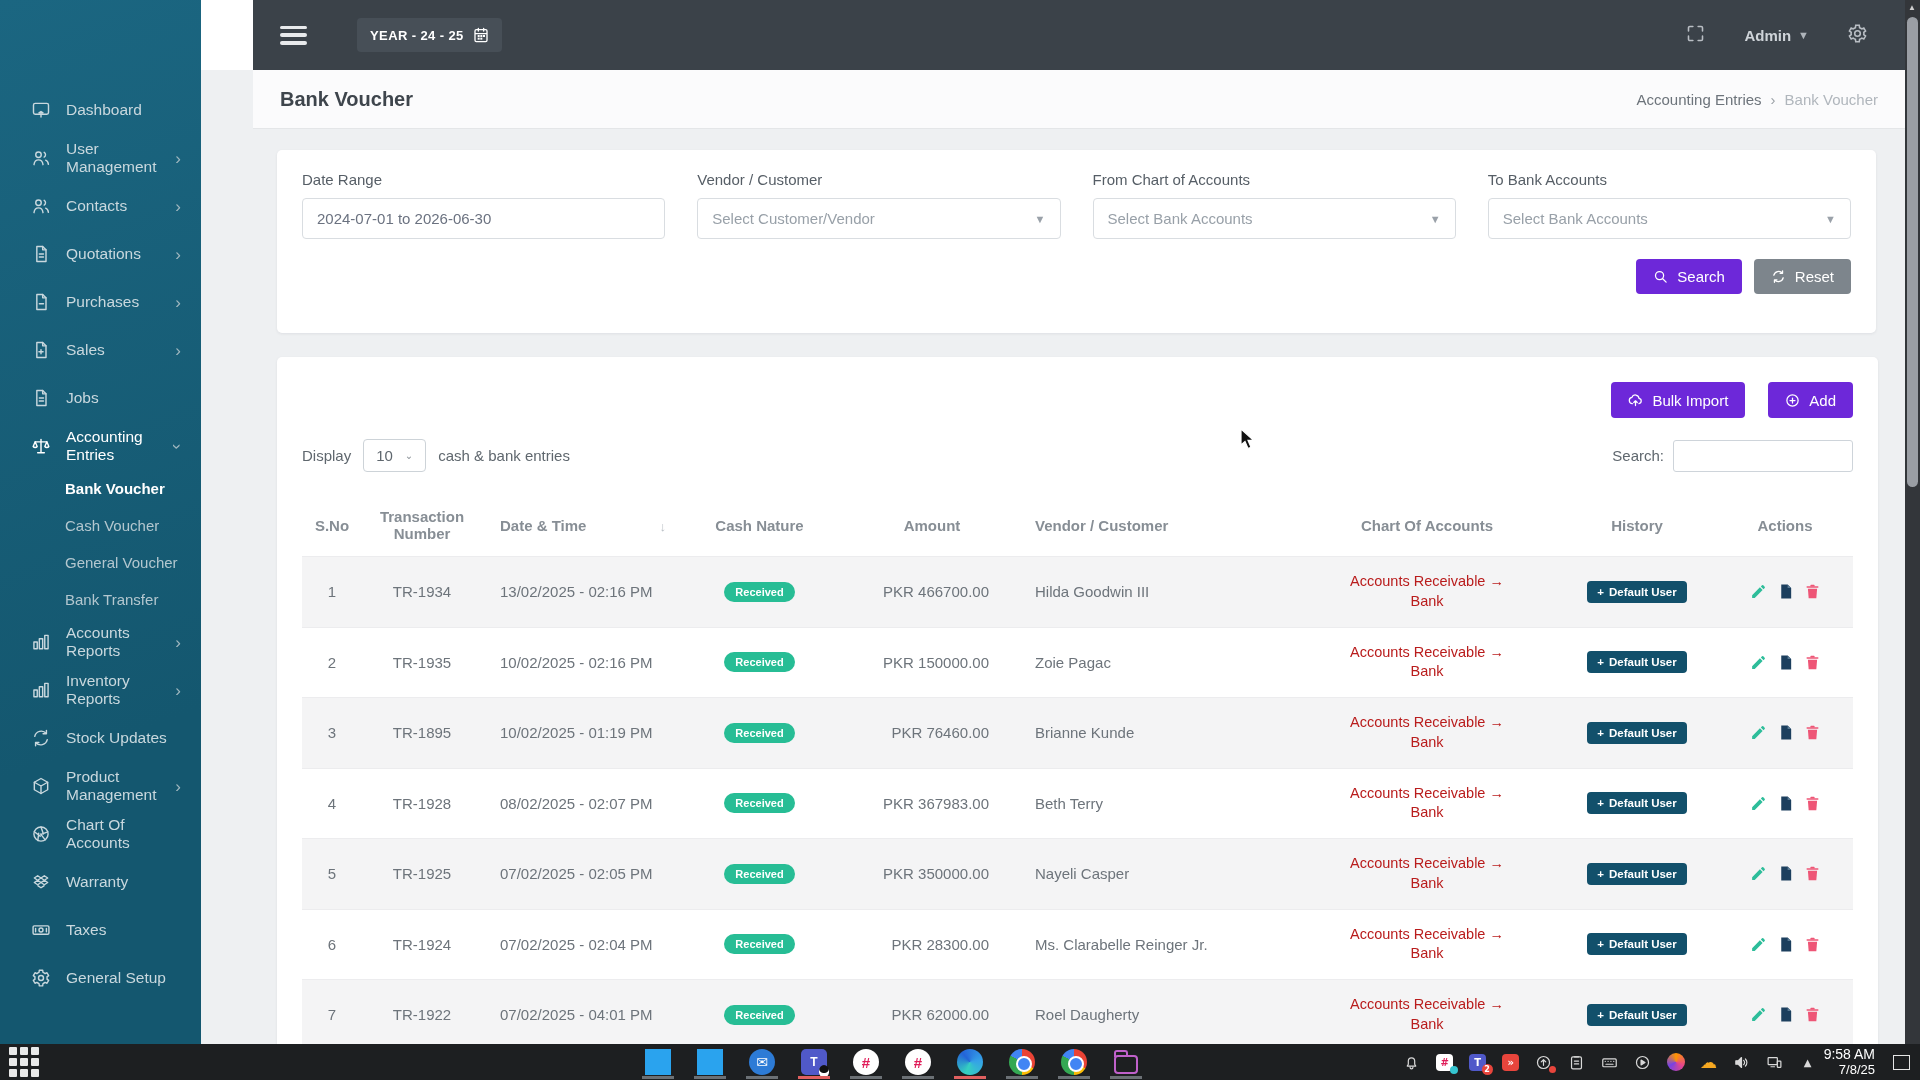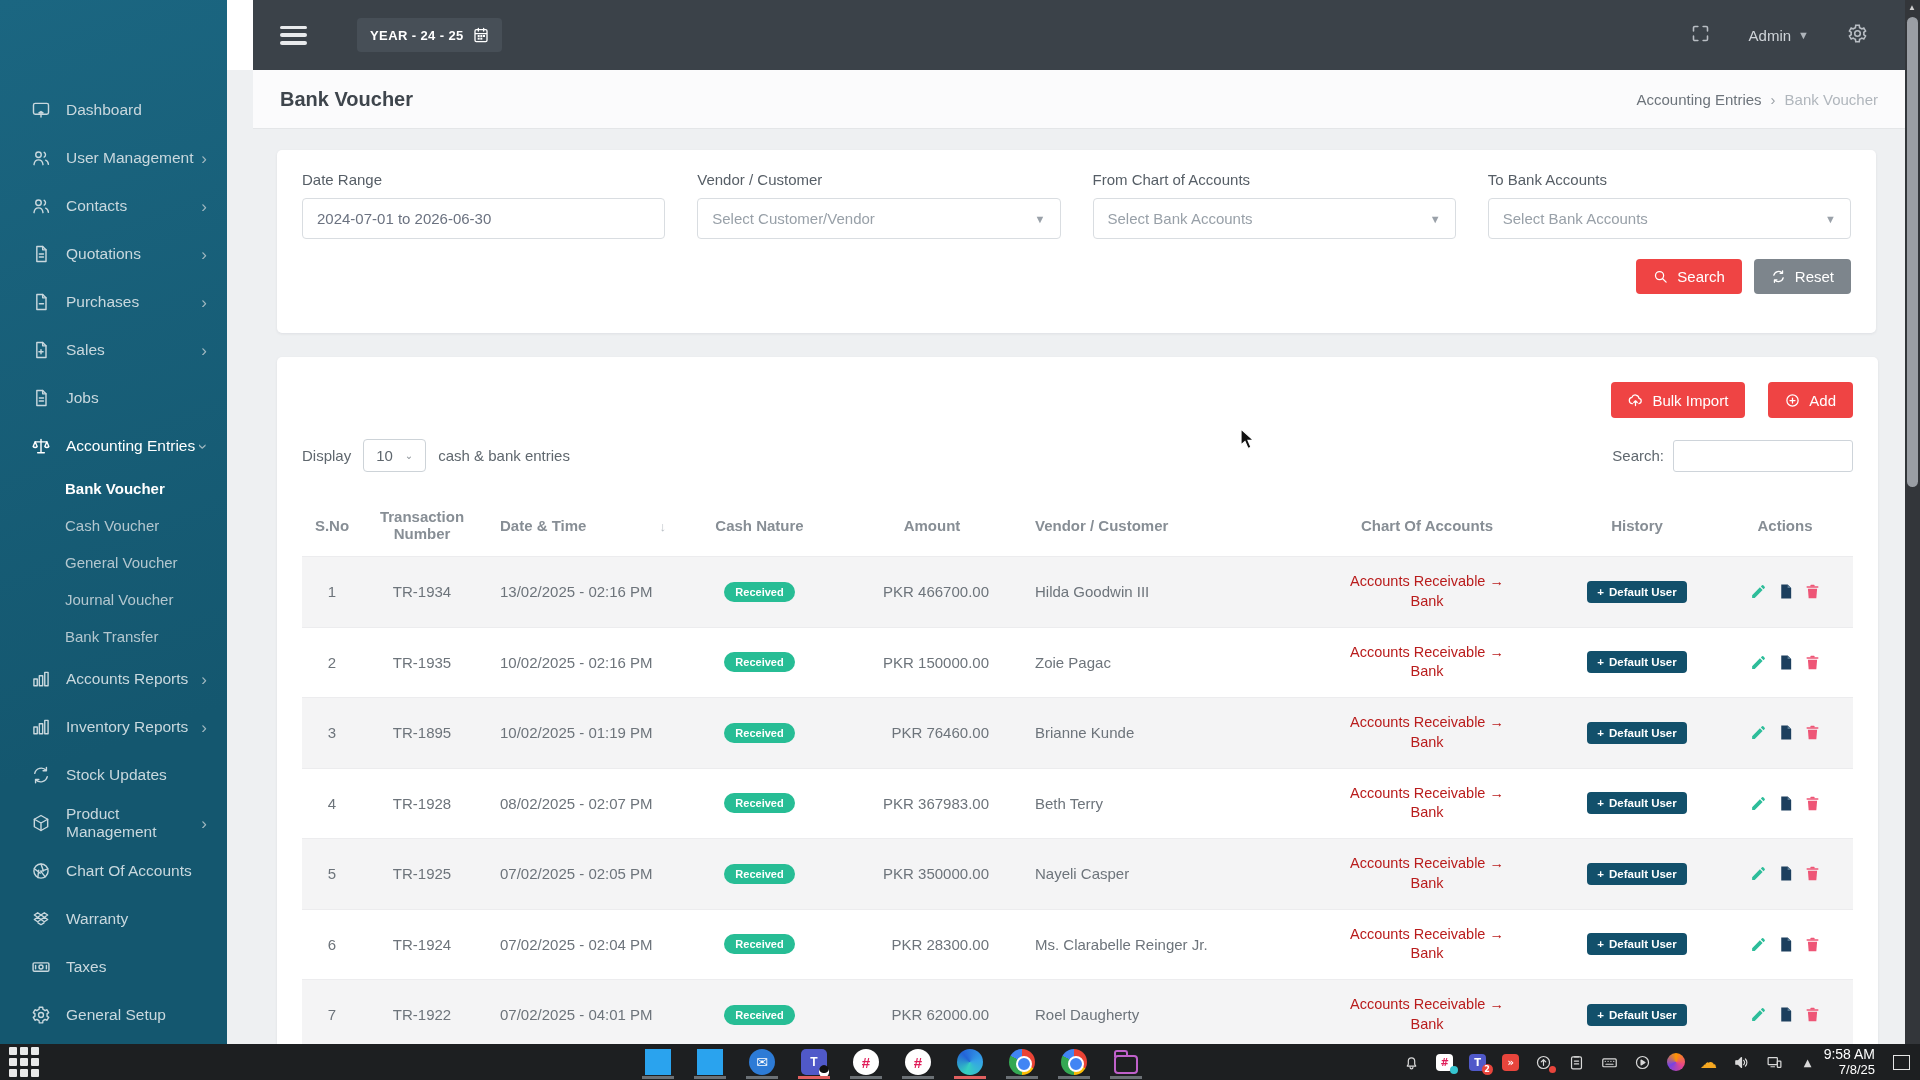--- a/index.html
+++ b/index.html
@@ -1,19 +1,19 @@
 <!DOCTYPE html>
 <html><head>
 <meta charset="utf-8">
 <style>
   * { margin:0; padding:0; box-sizing:border-box; }
   html,body { width:1920px; height:1080px; overflow:hidden; font-family:"Liberation Sans","DejaVu Sans",sans-serif; background:#eef0f2; }
 
   
-  .sidebar { position:absolute; left:0; top:0; width:227px; height:1044px; background:linear-gradient(160deg,#1b6681 0%,#14576f 70%); z-index:5; }
+  .sidebar { position:absolute; left:0; top:0; width:201px; height:1044px; background:linear-gradient(160deg,#1b6681 0%,#14576f 70%); z-index:5; }
   .logo-area { position:absolute; left:0; top:0; width:253px; height:70px; background:#ffffff; display:flex; align-items:center; justify-content:center; gap:9px; }
   .logo-bars { display:flex; align-items:flex-end; gap:3px; height:40px; padding-bottom:2px; position:relative; }
   .logo-bars .b1{ width:7px; height:16px; background:#1b5468; }
   .logo-bars .b2{ width:8px; height:26px; background:#1b5468; }
   .logo-bars .b3{ width:9px; height:36px; background:#1b5468; }
   .logo-base { position:absolute; left:-4px; bottom:-4px; width:40px; height:6px; background:#43d9a3; }
   .logo-text { line-height:0.92; font-weight:900; letter-spacing:.5px; }
   .logo-text .ez { color:#43d9a3; font-size:25px; display:block; }
   .logo-text .books { color:#1b5468; font-size:25px; display:block; }
   .side-menu { position:absolute; top:86px; left:0; right:0; }
@@ -28,21 +28,21 @@
   .side-sub.active { color:#ffffff; font-weight:700; }
 
   
   .topbar { position:absolute; left:253px; top:0; width:1667px; height:70px; background:#3b4249; display:flex; align-items:center; z-index:4; }
   .burger { width:27px; height:19px; margin-left:27px; display:flex; flex-direction:column; justify-content:space-between; cursor:pointer; }
   .burger span { display:block; height:3.2px; background:#e8eaec; border-radius:2px; }
   .year-pill { margin-left:50px; background:#474f57; border-radius:4px; padding:9px 13px; color:#fff; font-weight:700; font-size:13px; letter-spacing:.4px; display:flex; align-items:center; gap:9px; cursor:pointer; }
   .year-pill svg { width:16px; height:16px; fill:#fff; }
   .top-right { margin-left:auto; display:flex; align-items:center; gap:38px; margin-right:52px; }
   .icon-btn svg { width:21px; height:21px; stroke:#b9bec4; fill:none; stroke-width:1.8; stroke-linecap:round; }
-  .admin { color:#cfd4d9; font-size:15px; display:flex; align-items:center; gap:7px; cursor:pointer; }
+  .admin { color:#cfd4d9; font-size:15px; display:flex; align-items:center; gap:7px; cursor:pointer;font-weight:bold; }
   .admin .caret { font-size:11px; color:#aeb4ba; }
 
   
   .content { position:absolute; left:253px; top:70px; width:1652px; height:974px; background:#eef0f2; }
   .page-head { height:58px; background:#fbfbfc; display:flex; align-items:center; padding:0 27px; box-shadow:0 1px 0 rgba(0,0,0,.04); }
   .page-title { font-size:20px; font-weight:700; color:#3e454c; }
   .crumbs { margin-left:auto; font-size:15px; display:flex; gap:9px; align-items:center; }
   .crumbs .parent { color:#6d747b; }
   .crumbs .sep { color:#9aa0a6; }
   .crumbs .current { color:#b0b6bc; }
@@ -51,21 +51,21 @@
   .filter-card { position:absolute; left:24px; top:80px; width:1599px; height:183px; padding:21px 25px; }
   .filter-grid { display:grid; grid-template-columns:repeat(4,1fr); gap:32px; }
   .f-label { font-size:15px; color:#565e66; margin-bottom:10px; }
   .f-input, .f-select { height:41px; border:1px solid #d9dde1; border-radius:4px; display:flex; align-items:center; padding:0 14px; font-size:15px; background:#fff; }
   .f-input { color:#6b7280; }
   .f-select { color:#98a0a8; justify-content:space-between; cursor:pointer; }
   .f-select .dd { color:#9aa1a9; font-size:11px; }
   .filter-btns { position:absolute; right:25px; top:109px; display:flex; gap:12px; }
   .btn { border:none; border-radius:4px; color:#fff; font-size:15px; font-family:inherit; display:flex; align-items:center; gap:9px; padding:0 17px; height:35px; cursor:pointer; }
   .btn svg { width:15px; height:15px; stroke:#fff; fill:none; stroke-width:2; stroke-linecap:round; stroke-linejoin:round; }
-  .btn-primary { background:#ef4444; }
+  .btn-primary { background:#6d28d9; }
   .btn-gray { background:#7d858c; }
 
   .table-card { position:absolute; left:24px; top:287px; width:1601px; height:760px; padding:25px; }
   .tc-actions { display:flex; justify-content:flex-end; gap:23px; }
   .tc-actions .btn { height:36px; }
   .list-controls { display:flex; align-items:center; margin-top:21px; font-size:15px; color:#5f676e; }
   .display-select { width:63px; height:33px; border:1px solid #cdd3d8; border-radius:4px; display:flex; align-items:center; justify-content:space-evenly; margin:0 12px; cursor:pointer; color:#5f676e; }
   .display-select .dd { font-size:10px; color:#8a9197; }
   .search-wrap { margin-left:auto; display:flex; align-items:center; gap:9px; }
   .search-input { width:180px; height:32px; border:1px solid #ced4da; border-radius:3px; background:#fff; }
@@ -230,21 +230,20 @@
             <path d="M5 7l-2.4 5.6a2.9 2.9 0 004.8 0z"></path>
             <path d="M19 7l-2.4 5.6a2.9 2.9 0 004.8 0z"></path>
           </svg>
         </span>
         <span>Accounting Entries</span>
         <span class="chev down">›</span>
       </div>
       <div class="side-sub active">Bank Voucher</div>
       <div class="side-sub">Cash Voucher</div>
       <div class="side-sub">General Voucher</div>
-      <div class="side-sub">Journal Voucher</div>
       <div class="side-sub">Bank Transfer</div>
       <div class="side-item">
         <span class="s-ico">
           <svg viewBox="0 0 24 24">
             <rect x="3.5" y="12" width="4" height="8"></rect>
             <rect x="10" y="8" width="4" height="12"></rect>
             <rect x="16.5" y="4" width="4" height="16"></rect>
           </svg>
         </span>
         <span>Accounts Reports</span>

